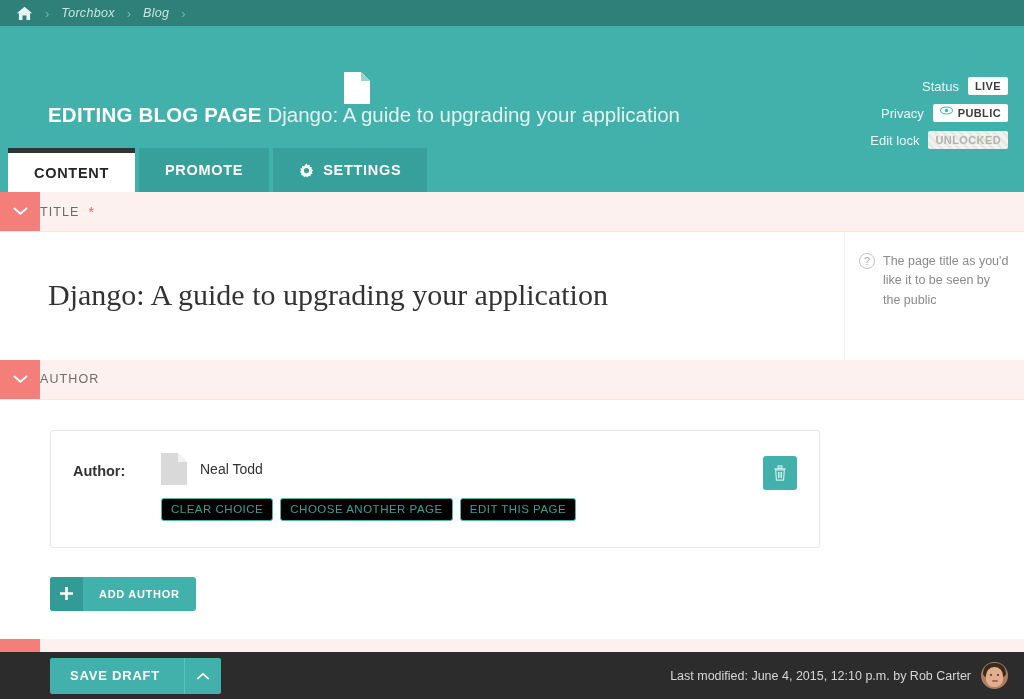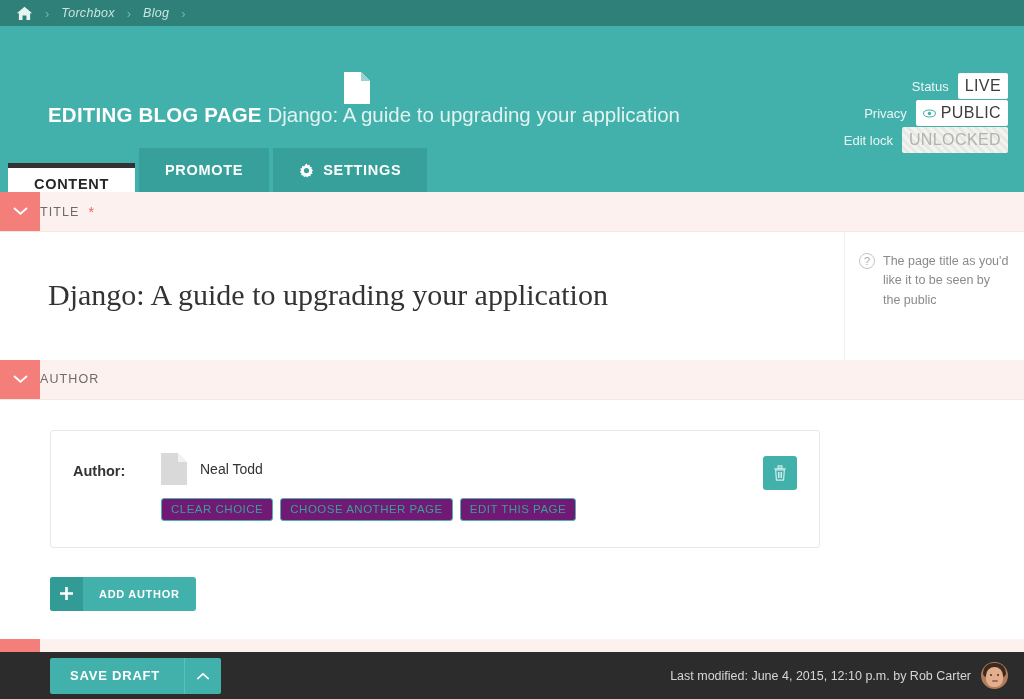--- a/index.html
+++ b/index.html
@@ -40,23 +40,23 @@
 
   .meta { position: absolute; right: 16px; top: 48px; }
   .meta-row {
     display: flex; align-items: center; justify-content: flex-end;
     height: 24px; margin-bottom: 3px; margin-left: 20px;
   }
   .meta-label {
     color: #eaf6f5; font-size: 13px; margin-right: 9px; white-space: nowrap;
   }
   .badge {
-    display: inline-flex; align-items: center; gap: 5px;
+    display: inline-flex; gap: 5px;
     background: #fff; color: #3d3d3d;
-    font-size: 16px; font-weight: 400; letter-spacing: .4px;
+    font-size: 11px; font-weight: 700; letter-spacing: .4px;
     padding: 2px 7px; border-radius: 2px; line-height: 1.35;
     white-space: nowrap;
   }
   .badge.locked {
     background: repeating-linear-gradient(45deg,#f2f2f0,#f2f2f0 3px,#e7e7e4 3px,#e7e7e4 6px);
     color: #b3b3ad;
   }
   .eye-ic { width: 13px; height: 9px; display: block; }
 
   
@@ -65,23 +65,22 @@
     display: flex; align-items: flex-end;
   }
   .tab {
     height: 44px; display: flex; align-items: center; justify-content: center;
     gap: 9px; color: #fff; font-size: 14.5px; font-weight: 700;
     letter-spacing: .7px; background: #37a09b; cursor: pointer;
     margin-right: 4px; padding: 0 26px; user-select: none;
   }
   .tab:first-child { margin-left: 8px; }
   .tab.active {
-    background: #fff; color: #262626; height: 29px;
+    background: #fff; color: #262626; height: 44px;
     border-top: 5px solid #333;
-    align-items: flex-end;
   }
   .gear-ic { width: 15px; height: 15px; display: block; }
 
   
   .sect-head {
     display: flex; align-items: stretch; height: 40px;
     background: #fdf1ef; border-bottom: 1px solid #fbe6e2;
   }
   .sect-toggle {
     width: 40px; background: #f37e7a; flex: 0 0 40px;
@@ -125,21 +124,21 @@
   .chooser-label {
     font-size: 14.5px; font-weight: 700; color: #333;
     padding-top: 10px; width: 88px; flex: 0 0 88px;
   }
   .chooser-main { flex: 1 1 auto; }
   .chosen { display: flex; align-items: center; gap: 13px; }
   .doc-icon-sm { width: 26px; height: 32px; display: block; }
   .chosen-name { font-size: 14px; color: #333; }
   .chip-row { display: flex; gap: 7px; margin-top: 13px; }
   .chip {
-    border: 1px solid #4fb3ad; color: #3d9e99; background: #701a75;
+    border: 1px solid #4fb3ad; color: #3d9e99; background: #000000;
     border-radius: 3px; font-size: 11.5px; letter-spacing: .5px;
     padding: 4px 9px 5px; cursor: pointer;
     font-family: "Liberation Sans", sans-serif;
   }
   .del-btn {
     position: absolute; right: 22px; top: 25px;
     width: 34px; height: 34px; border: none; border-radius: 3px;
     background: #43b1ab; cursor: pointer;
     display: flex; align-items: center; justify-content: center;
   }

